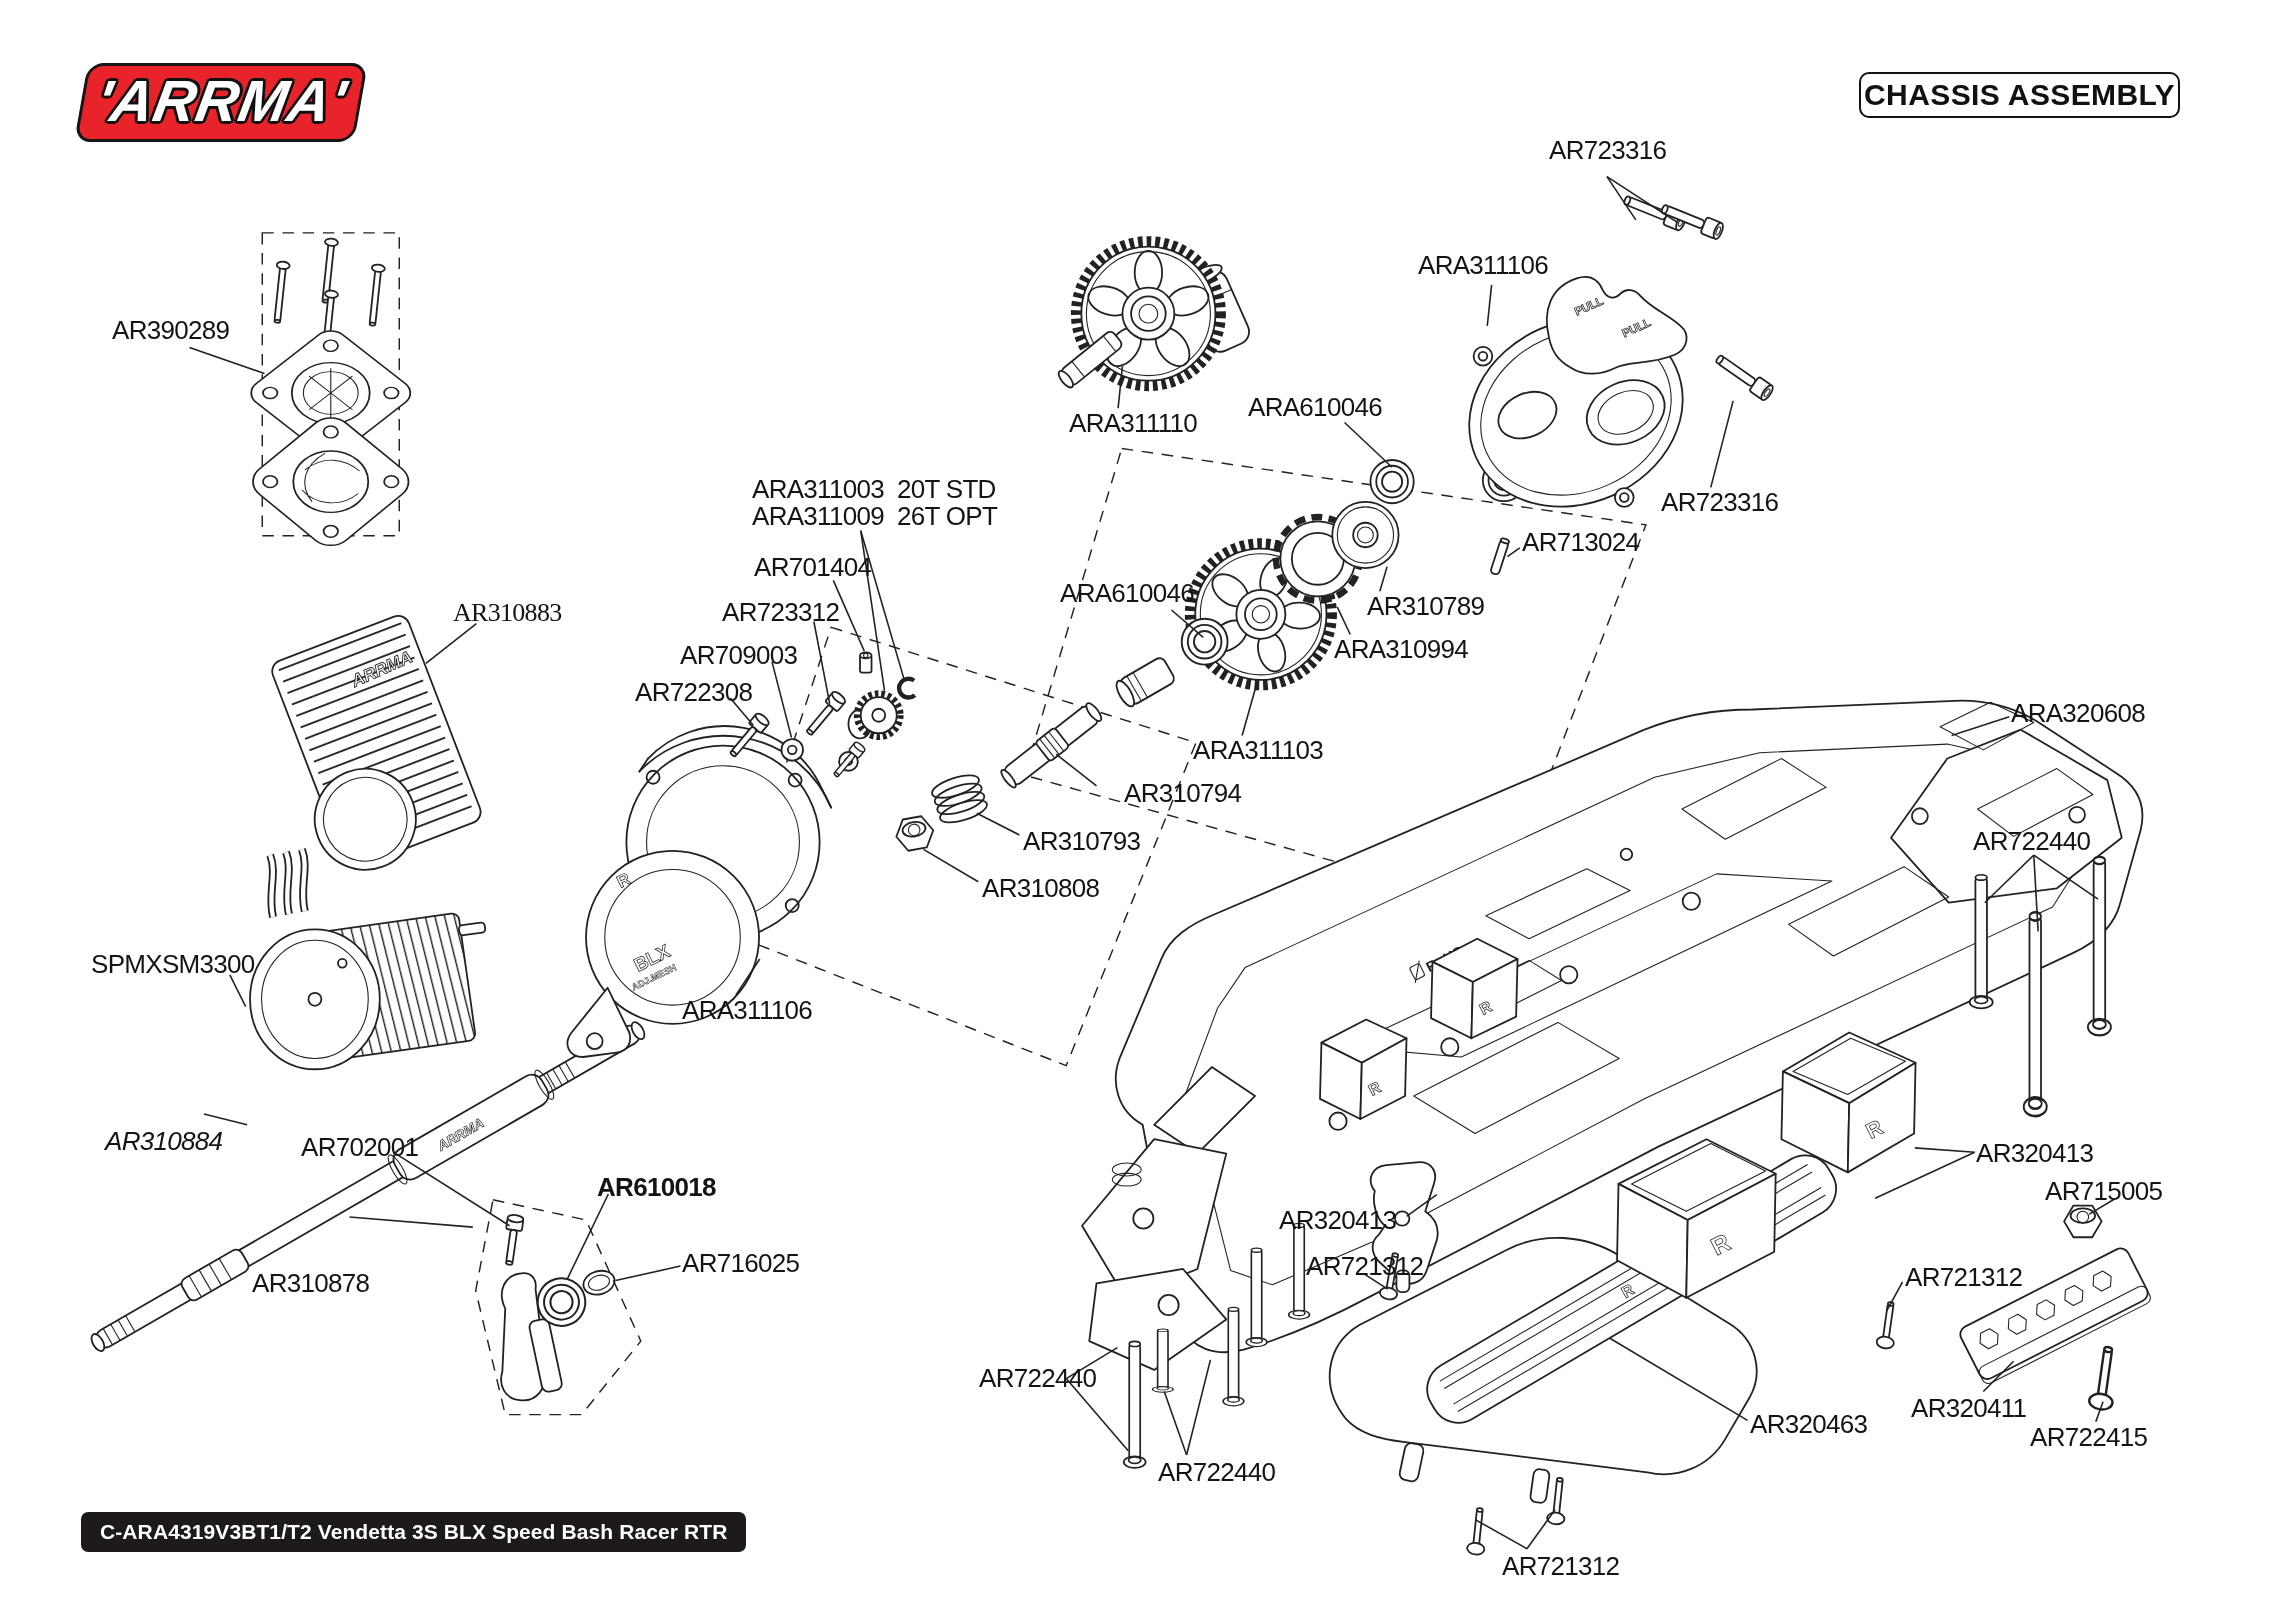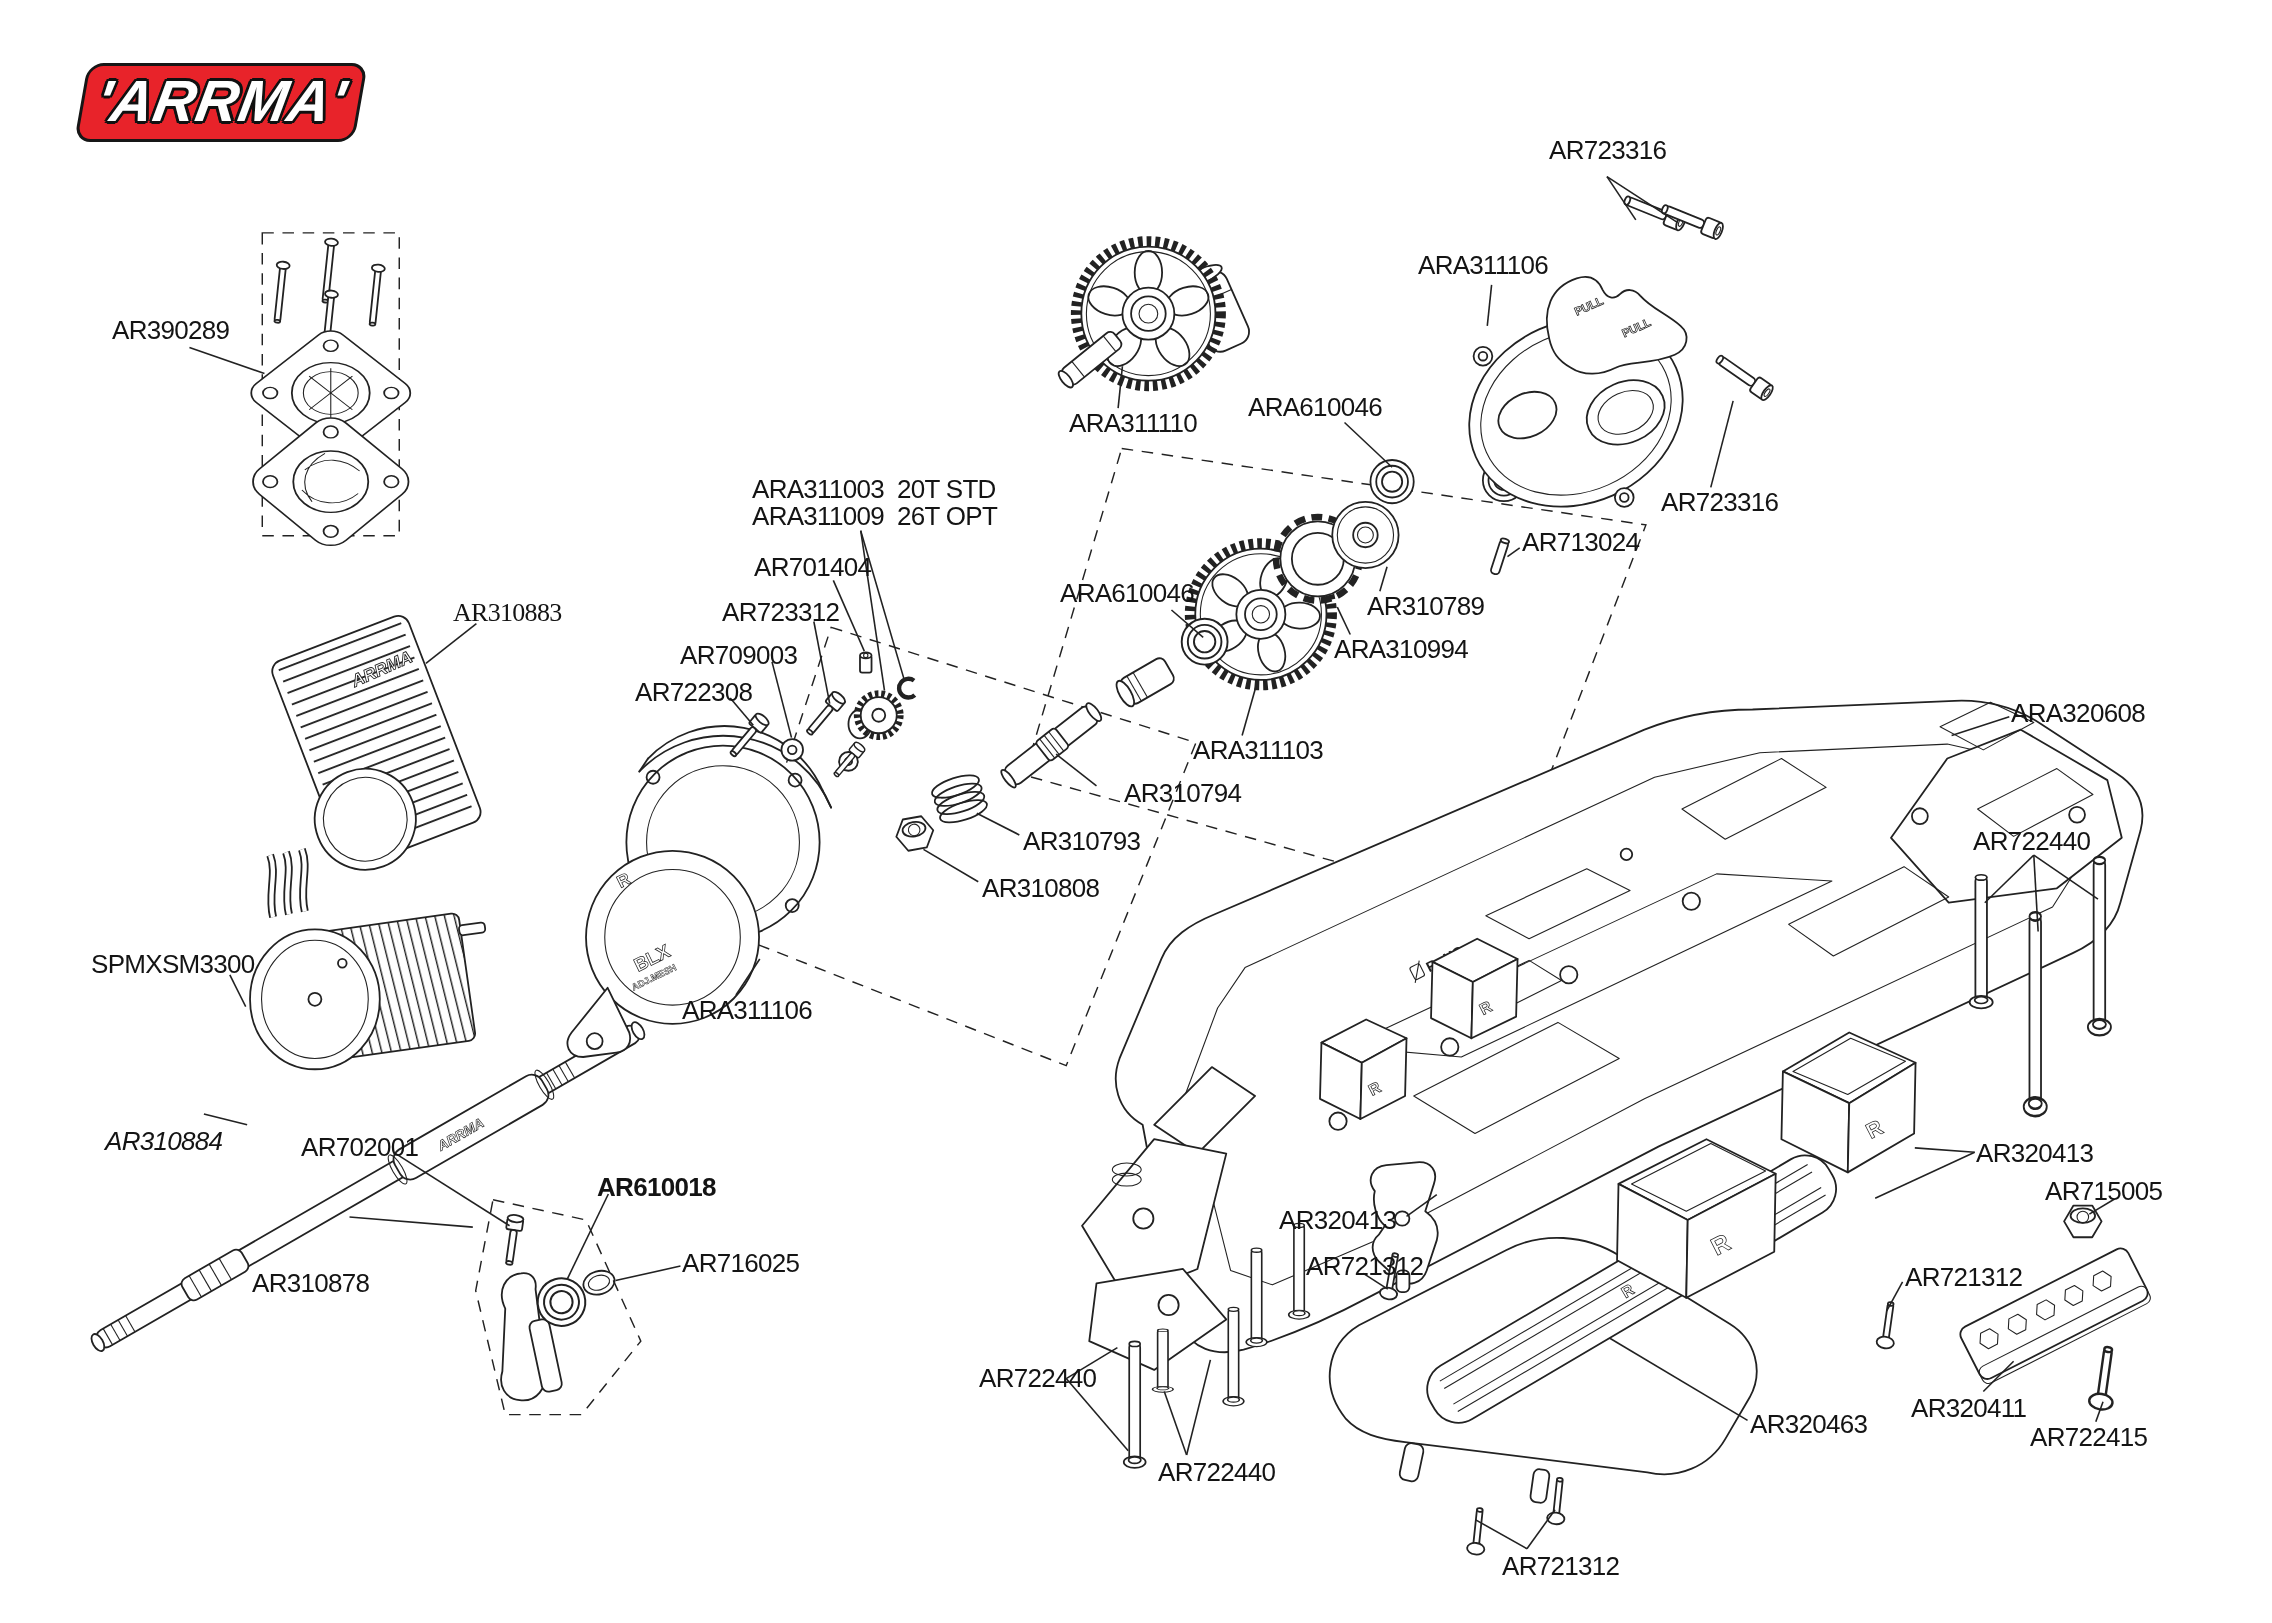--- a/index.html
+++ b/index.html
@@ -33,20 +33,23 @@
   .mkf{font-family:"Liberation Sans",sans-serif;font-weight:bold;fill:#222;stroke:none;}
   #leaders line{stroke:#222;stroke-width:2.2;}
 </style>
 </head>
 <body>
 
 <div class="page">
 
   <div class="logo">
     <span class="logo-inner"><span class="logo-text">'ARRMA'</span></span>
+  </div>
+  <div class="title-box">
+    <span class="title-text">CHASSIS ASSEMBLY</span>
   </div>
 
   <div id="diagram">
   <svg id="art" width="2273" height="1623" viewBox="0 0 3151 2251" xmlns="http://www.w3.org/2000/svg">
     <defs>
       <pattern id="hexpat" width="40" height="35" patternUnits="userSpaceOnUse" patternTransform="rotate(-22)">
         <path d="M10 0 L30 0 L40 17.5 L30 35 L10 35 L0 17.5 Z" fill="none" stroke="#333" stroke-width="1.4"></path>
       </pattern>
       <pattern id="finpat" width="17" height="17" patternUnits="userSpaceOnUse">
         <line x1="0" y1="4" x2="17" y2="4" stroke="#222" stroke-width="2.6"></line>
@@ -575,15 +578,18 @@
       <div class="part-label" style="left: 1306px; top: 1253px;"><div>AR721312</div></div>
       <div class="part-label" style="left: 1905px; top: 1264px;"><div>AR721312</div></div>
       <div class="part-label" style="left: 979px; top: 1365px;"><div>AR722440</div></div>
       <div class="part-label" style="left: 1158px; top: 1459px;"><div>AR722440</div></div>
       <div class="part-label" style="left: 1750px; top: 1411px;"><div>AR320463</div></div>
       <div class="part-label" style="left: 1911px; top: 1395px;"><div>AR320411</div></div>
       <div class="part-label" style="left: 2030px; top: 1424px;"><div>AR722415</div></div>
       <div class="part-label" style="left: 1502px; top: 1553px;"><div>AR721312</div></div>
     </div>
 
+  <div class="banner">
+    <span class="banner-text">C-ARA4319V3BT1/T2 Vendetta 3S BLX Speed Bash Racer RTR</span>
+  </div>
 
 </div>
 
 
 </body></html>

